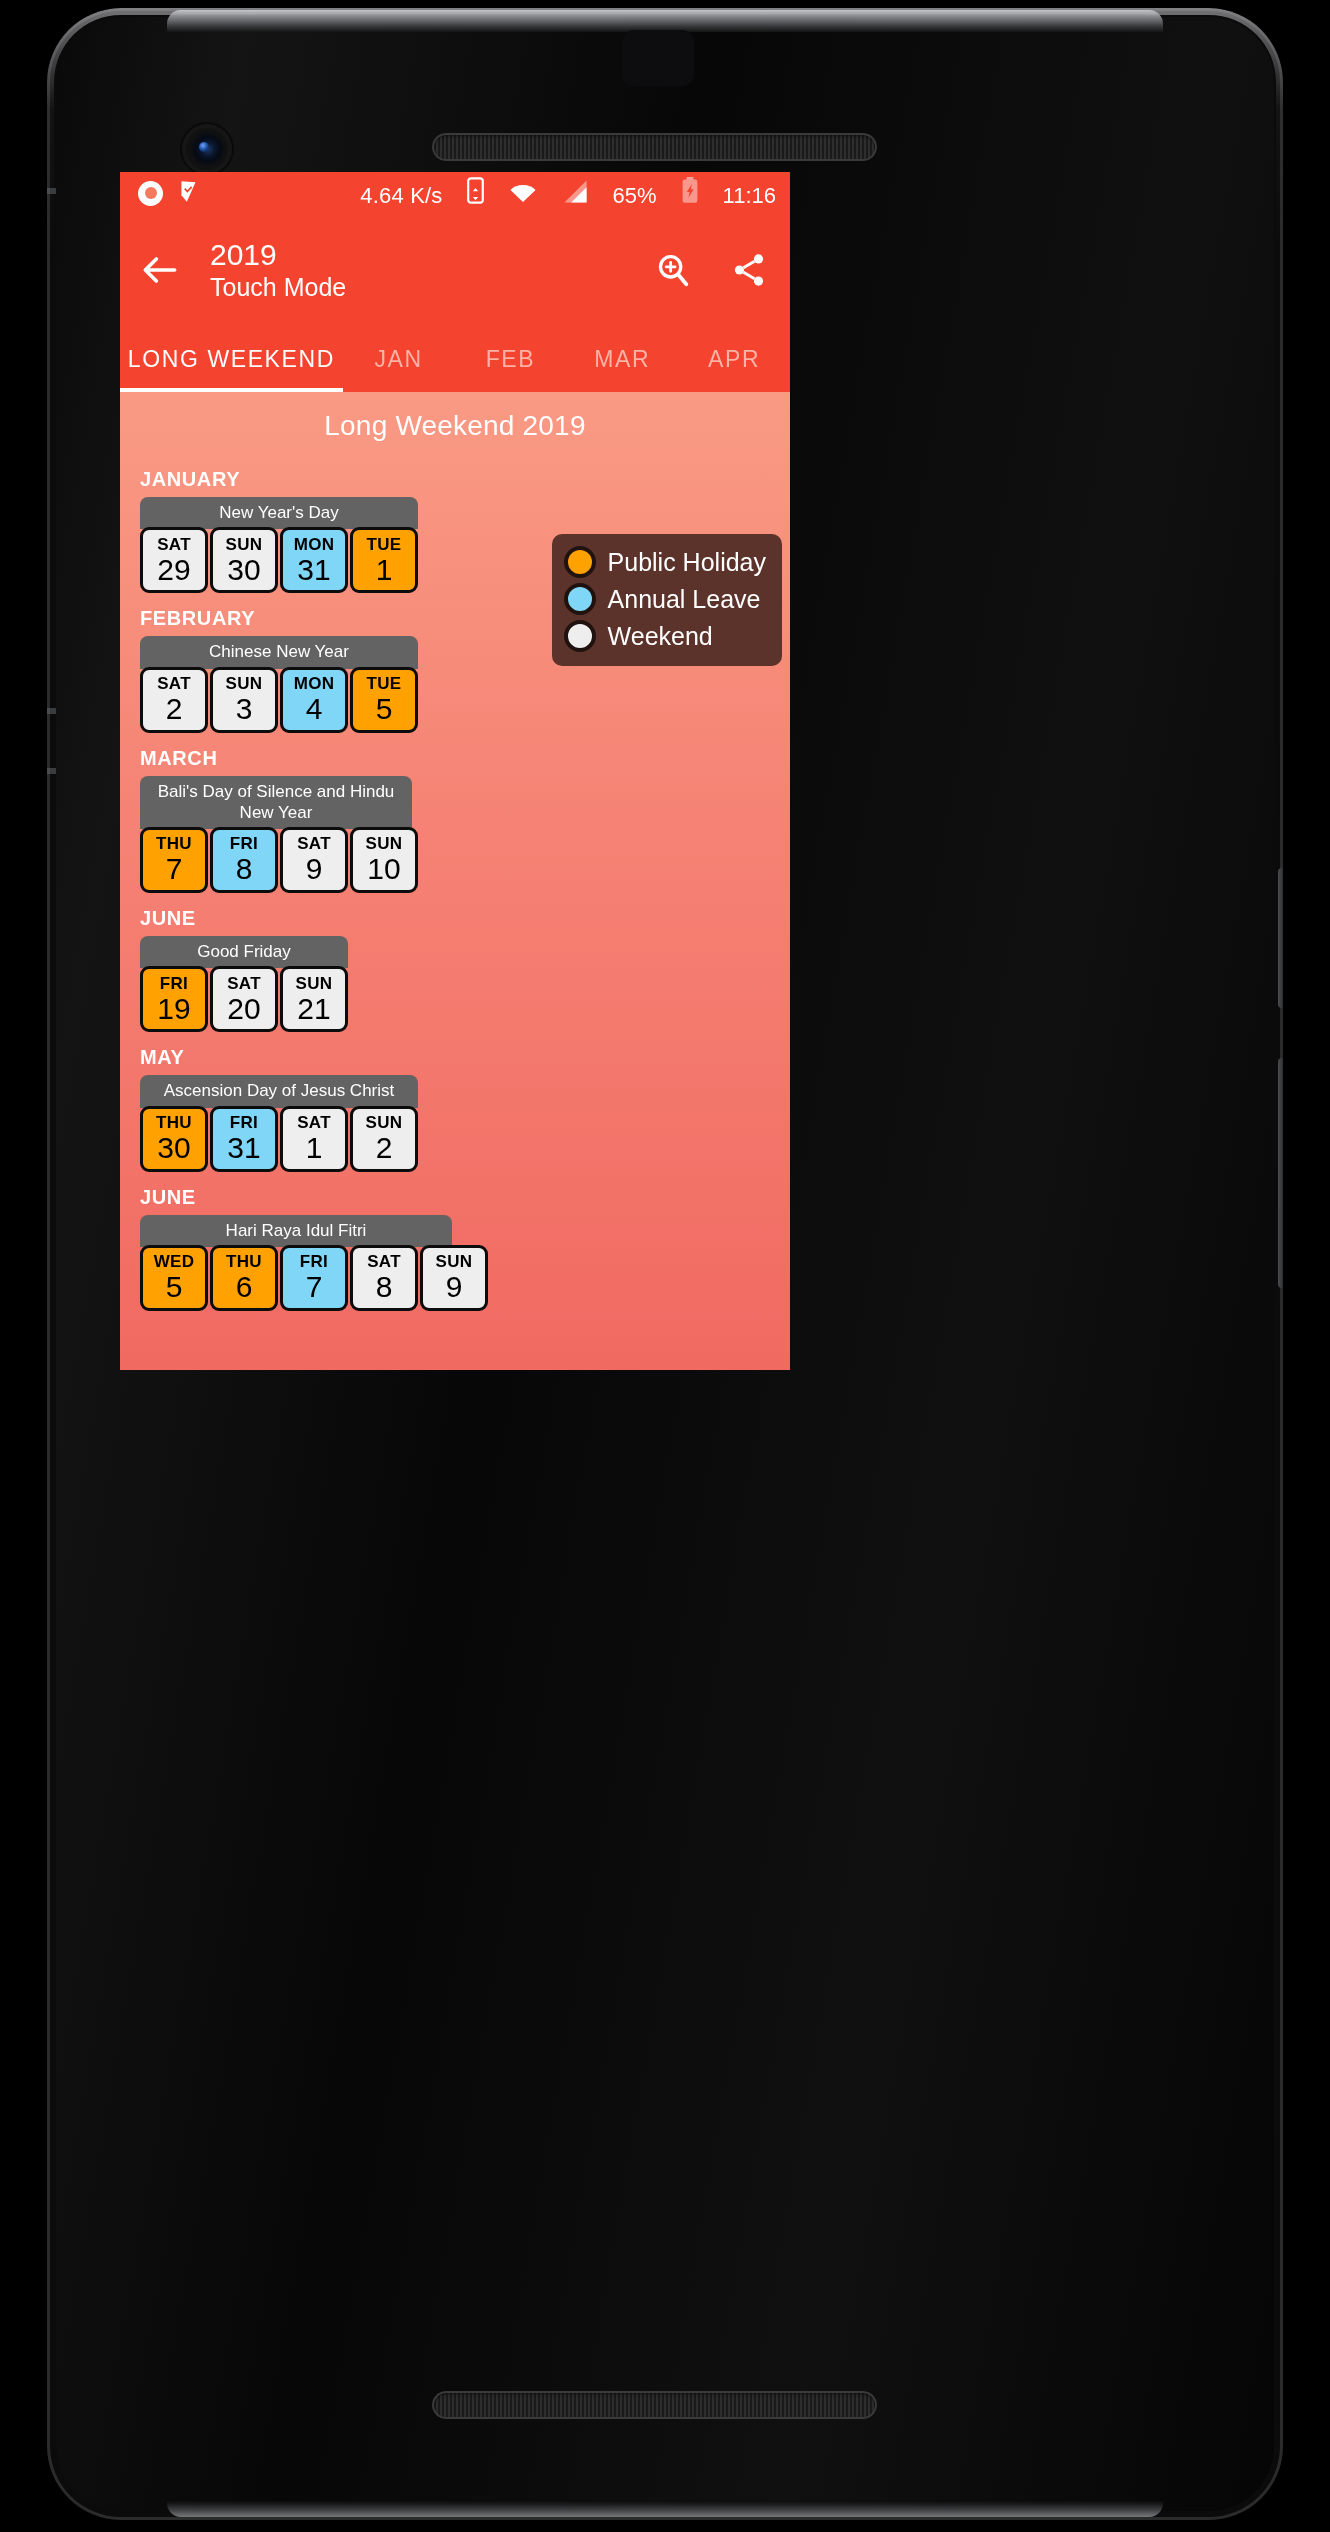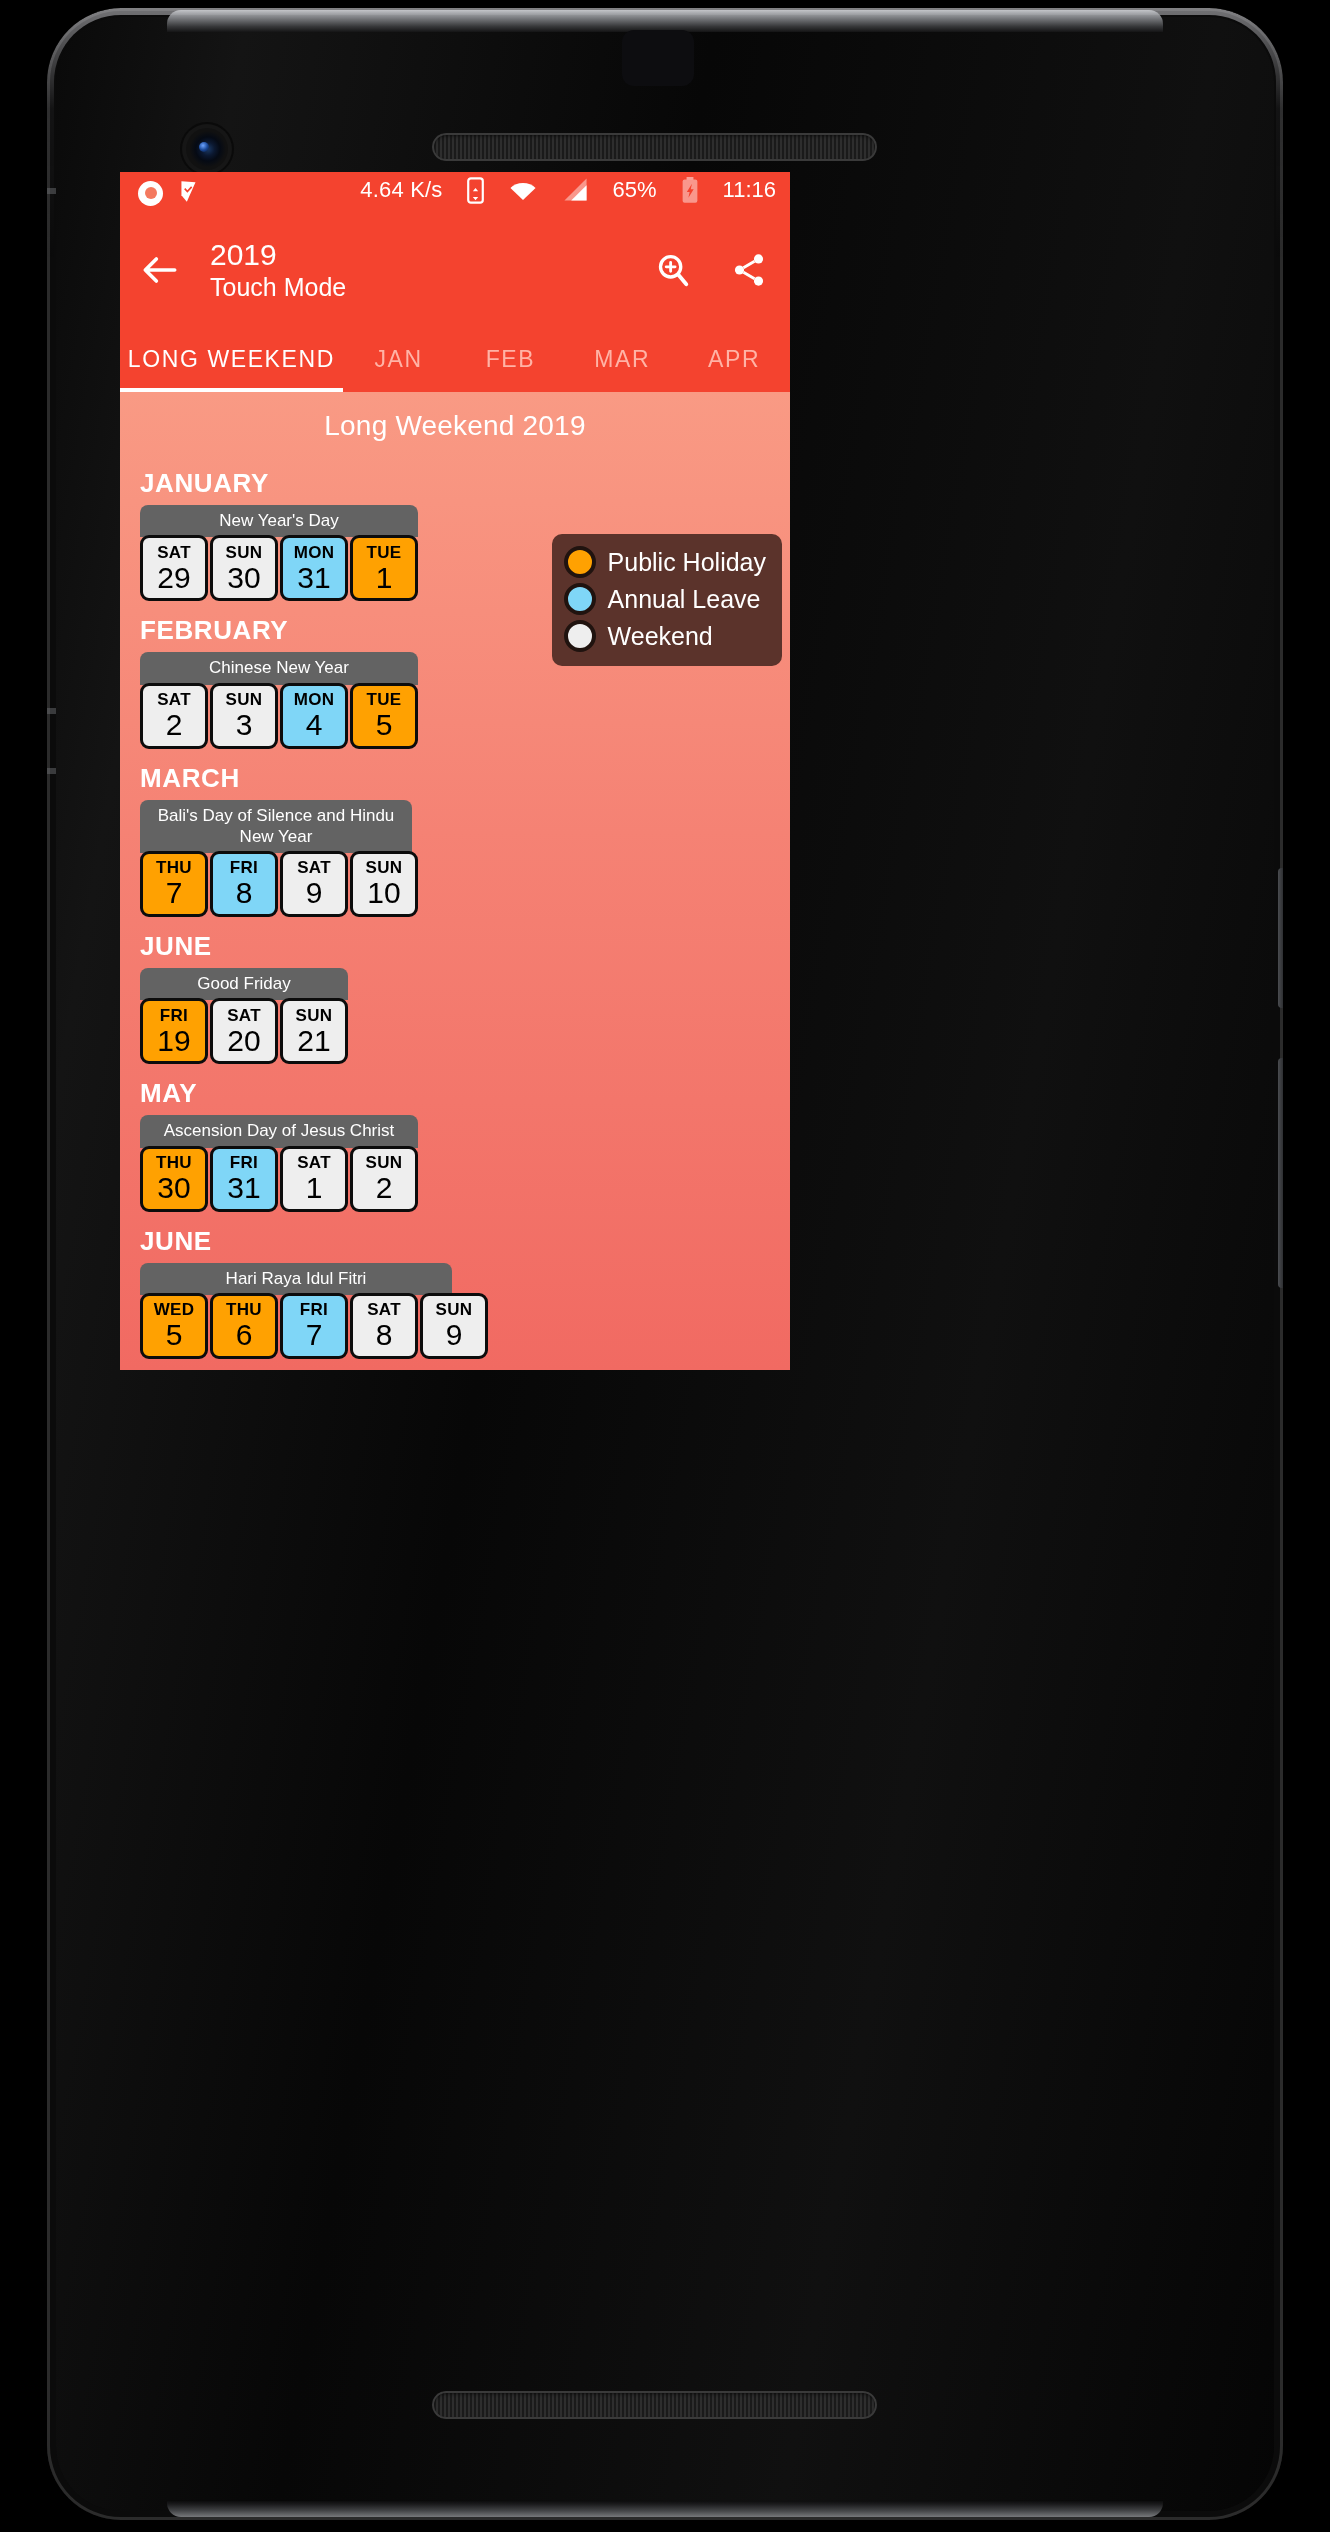--- a/index.html
+++ b/index.html
@@ -107,21 +107,21 @@
   
   #status-bar {
     height: 42px;
     background: #f4432f;
     display: flex; align-items: center;
     padding: 0 14px 0 18px;
     color: #fff;
     font-size: 21px;
   }
   .sb-left { display: flex; align-items: center; gap: 13px; }
-  .sb-right { margin-left: auto; display: flex; align-items: flex-start; gap: 24px; }
+  .sb-right { margin-left: auto; display: flex; align-items: flex-end; gap: 24px; }
   #record-icon {
     width: 25px; height: 25px; border-radius: 50%;
     background: #fff; display: flex; align-items:center; justify-content:center;
   }
   #record-icon i { width: 12px; height: 12px; border-radius: 50%; background: #f4795f; display:block; }
   #sb-net-speed { font-size: 22px; letter-spacing: .2px; }
   #sb-battery-pct { font-size: 22px; }
   #sb-clock { font-size: 22px; }
 
   
@@ -172,21 +172,21 @@
   #content-title {
     text-align: center;
     color: #fff;
     font-size: 28px;
     padding: 18px 0 12px;
     letter-spacing: .2px;
   }
 
   .month-block { padding: 0 0 0 20px; margin-bottom: 12px; }
   .month-name {
-    color: #fff; font-size: 26px; font-weight: bold; letter-spacing: .6px;
+    color: #fff; font-size: 20px; font-weight: bold; letter-spacing: .6px;
     margin: 14px 0 6px 0;
   }
   .group { display: inline-block; }
   .holiday-label {
     background: #636363;
     color: #fff;
     font-size: 17px;
     text-align: center;
     border-radius: 8px 8px 0 0;
     padding: 5px 10px 6px;

